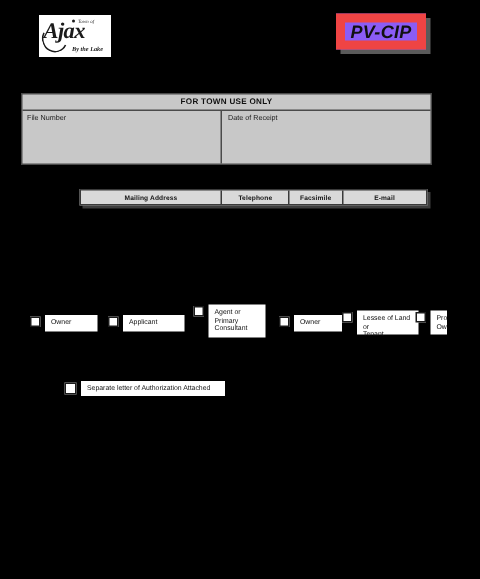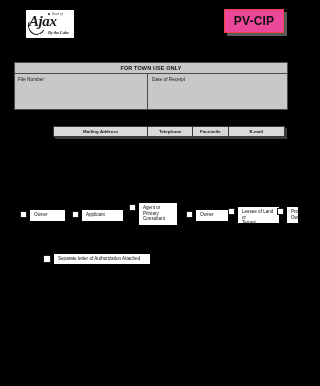--- a/index.html
+++ b/index.html
@@ -104,26 +104,27 @@
     width: 60px;
     height: 24px;
     background: #5a5a5a;
   }
   .pvcip-box {
     position: absolute;
     left: 224px;
     top: 9px;
     width: 60px;
     height: 24px;
-    background: #ec4899;
-    border: 1px solid #ef4444;
+    background: #8b5cf6;
+    border: 6px solid #ef4444;
     box-sizing: border-box;
     display: flex;
     align-items: center;
     justify-content: center;
+    font-style: italic;
   }
   .pvcip-text {
     font-size: 12px;
     font-weight: bold;
     color: #111111;
     letter-spacing: 0.2px;
   }
 
   
   .town-table {

